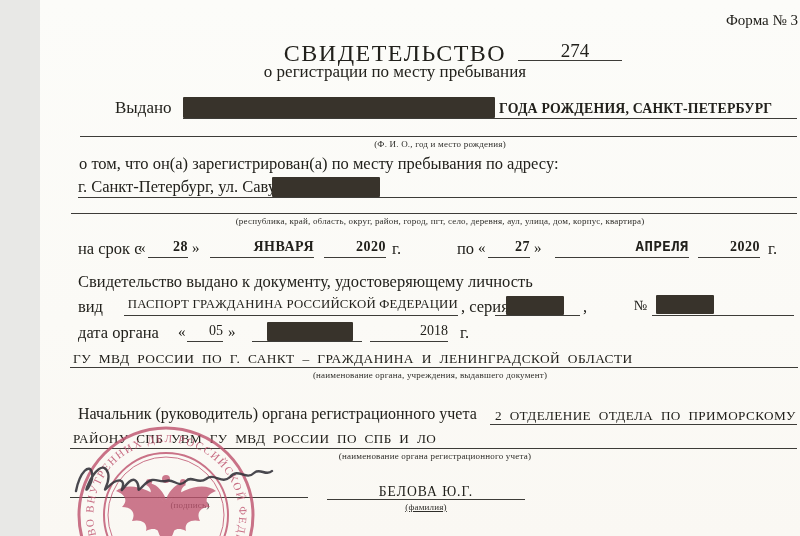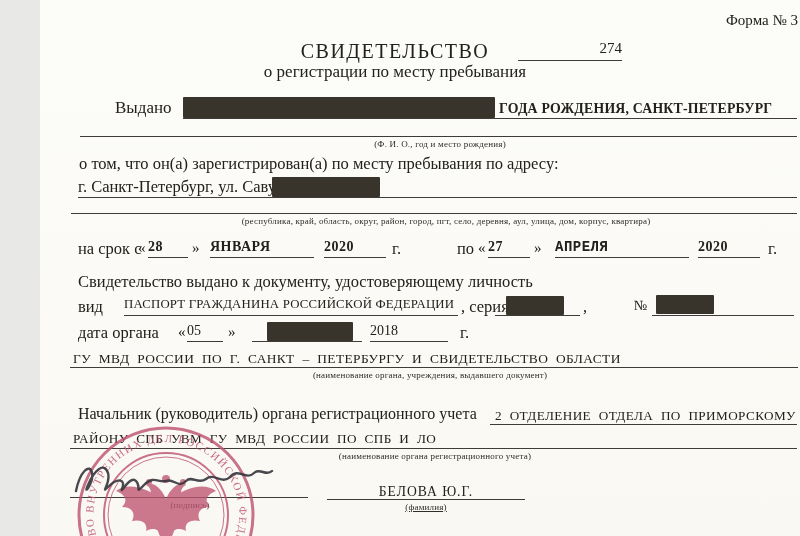--- a/index.html
+++ b/index.html
@@ -11,52 +11,52 @@
     margin-left:40px;
   }
   .abs{position:absolute;white-space:nowrap;}
   .t17{font-size:17px;}
   .t16{font-size:16.5px;}
   .caps{font-size:13.4px;letter-spacing:.4px;word-spacing:4px;}
   .capsb{font-size:13.8px;font-weight:bold;letter-spacing:.2px;}
   .cap{font-size:9px;color:#2e2d29;text-align:center;letter-spacing:.2px;}
   .rule{position:absolute;height:0;border-top:1.4px solid #3d3c38;}
   .redact{position:absolute;background:#38332b;border-radius:1px;}
-  .cell{position:absolute;border-bottom:1.4px solid #3d3c38;text-align:left;font-size:14px;}
+  .cell{position:absolute;border-bottom:1.4px solid #3d3c38;text-align:right;font-size:14px;}
   .cell.b{font-weight:bold;letter-spacing:.5px;}
   .q{font-size:15px;}
-  .title{font-size:20px;letter-spacing:1.5px;text-align:center;}
+  .title{font-size:24px;letter-spacing:1.5px;text-align:center;}
   .subtitle{font-size:17px;text-align:center;}
   .num{font-size:15px;}
   svg{display:block;}
 </style>
 </head>
 <body>
 
 <div class="paper">
 
   <div class="abs num" style="top:12px;right:42px;">Форма № 3</div>
   <div class="abs title" style="top:40px;left:175px;width:360px;">СВИДЕТЕЛЬСТВО</div>
-  <div class="cell" style="top:40px;left:478px;width:94px;height:20px;text-align:right;padding-left:10px;font-size:15px;">274</div>
+  <div class="cell" style="top:40px;left:478px;width:94px;height:20px;text-align:center;padding-left:10px;font-size:19px;">274</div>
   <div class="abs subtitle" style="top:62px;left:175px;width:360px;">о регистрации по месту пребывания</div>
 
   <div class="abs t17" style="top:98px;left:75px;">Выдано</div>
   <div class="redact" style="top:97px;left:143px;width:312px;height:21px;"></div>
   <div class="abs capsb" style="top:101px;left:459px;text-align:center;">ГОДА РОЖДЕНИЯ, САНКТ-ПЕТЕРБУРГ</div>
   <div class="rule" style="top:118px;left:143px;width:614px;"></div>
   <div class="rule" style="top:136px;left:40px;width:717px;"></div>
   <div class="abs cap" style="top:139px;left:250px;width:300px;">(Ф. И. О., год и место рождения)</div>
 
   <div class="abs t16" style="top:154px;left:39px;">о том, что он(а) зарегистрирован(а) по месту пребывания по адресу:</div>
 
   <div class="abs t16" style="top:177px;left:38px;">г. Санкт-Петербург, ул. Савушкина, дом</div>
   <div class="redact" style="top:177px;left:232px;width:108px;height:20px;"></div>
   <div class="rule" style="top:197px;left:38px;width:719px;"></div>
   <div class="rule" style="top:213px;left:31px;width:726px;"></div>
-  <div class="abs cap" style="top:216px;left:156px;width:500px;">(республика, край, область, округ, район, город, пгт, село, деревня, аул, улица, дом, корпус, квартира)</div>
+  <div class="abs cap" style="top:216px;left:150px;width:500px;">(республика, край, область, округ, район, город, пгт, село, деревня, аул, улица, дом, корпус, квартира)</div>
 
   <div class="abs t16" style="top:239px;left:38px;">на срок с</div>
   <div class="abs q" style="top:240px;left:98px;">«</div>
   <div class="cell b" style="top:239px;left:108px;width:40px;height:18px;">28</div>
   <div class="abs q" style="top:240px;left:152px;">»</div>
   <div class="cell b" style="top:239px;left:170px;width:104px;height:18px;">ЯНВАРЯ</div>
   <div class="cell b" style="top:239px;left:284px;width:62px;height:18px;">2020</div>
   <div class="abs t16" style="top:239px;left:352px;">г.</div>
   <div class="abs t16" style="top:239px;left:417px;">по</div>
   <div class="abs q" style="top:240px;left:438px;">«</div>
@@ -80,21 +80,21 @@
 
   <div class="abs t16" style="top:323px;left:38px;">дата органа</div>
   <div class="abs q" style="top:324px;left:138px;">«</div>
   <div class="cell" style="top:323px;left:147px;width:36px;height:18px;">05</div>
   <div class="abs q" style="top:324px;left:188px;">»</div>
   <div class="rule" style="top:341px;left:212px;width:110px;"></div>
   <div class="redact" style="top:322px;left:227px;width:86px;height:19px;"></div>
   <div class="cell" style="top:323px;left:330px;width:78px;height:18px;">2018</div>
   <div class="abs t16" style="top:323px;left:420px;">г.</div>
 
-  <div class="abs caps" style="top:351px;left:33px;">ГУ МВД РОССИИ ПО Г. САНКТ – ПЕТЕРБУРГУ И СВИДЕТЕЛЬСТВО ОБЛАСТИ</div>
+  <div class="abs caps" style="top:351px;left:33px;">ГУ МВД РОССИИ ПО Г. САНКТ – ГРАЖДАНИНА И ЛЕНИНГРАДСКОЙ ОБЛАСТИ</div>
   <div class="rule" style="top:367px;left:30px;width:728px;"></div>
   <div class="abs" style="top:405px;left:38px;font-size:16px;">Начальник (руководитель) органа регистрационного учета</div>
 
   <div class="abs cap" style="top:370px;left:240px;width:300px;">(наименование органа, учреждения, выдавшего документ)</div>
   <div class="abs caps" style="top:408px;left:455px;font-size:13.2px;">2 ОТДЕЛЕНИЕ ОТДЕЛА  ПО ПРИМОРСКОМУ</div>
   <div class="rule" style="top:424px;left:450px;width:307px;"></div>
   <div class="abs caps" style="top:431px;left:33px;font-size:13.2px;">РАЙОНУ СПБ УВМ  ГУ  МВД РОССИИ  ПО СПБ  И  ЛО</div>
   <div class="rule" style="top:448px;left:30px;width:727px;"></div>
   <div class="abs cap" style="top:451px;left:240px;width:310px;">(наименование органа регистрационного учета)</div>
 

